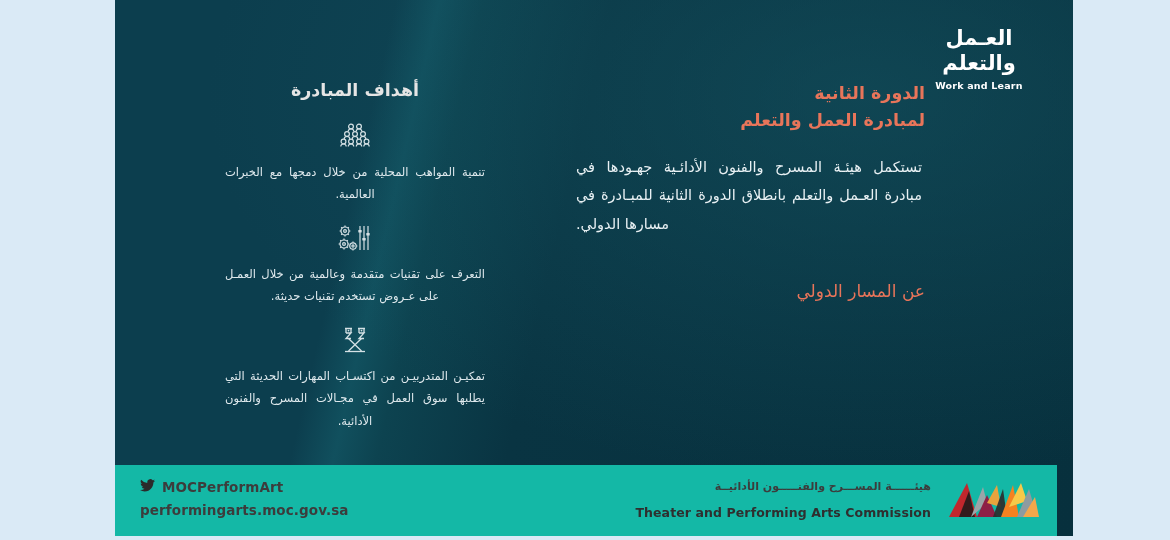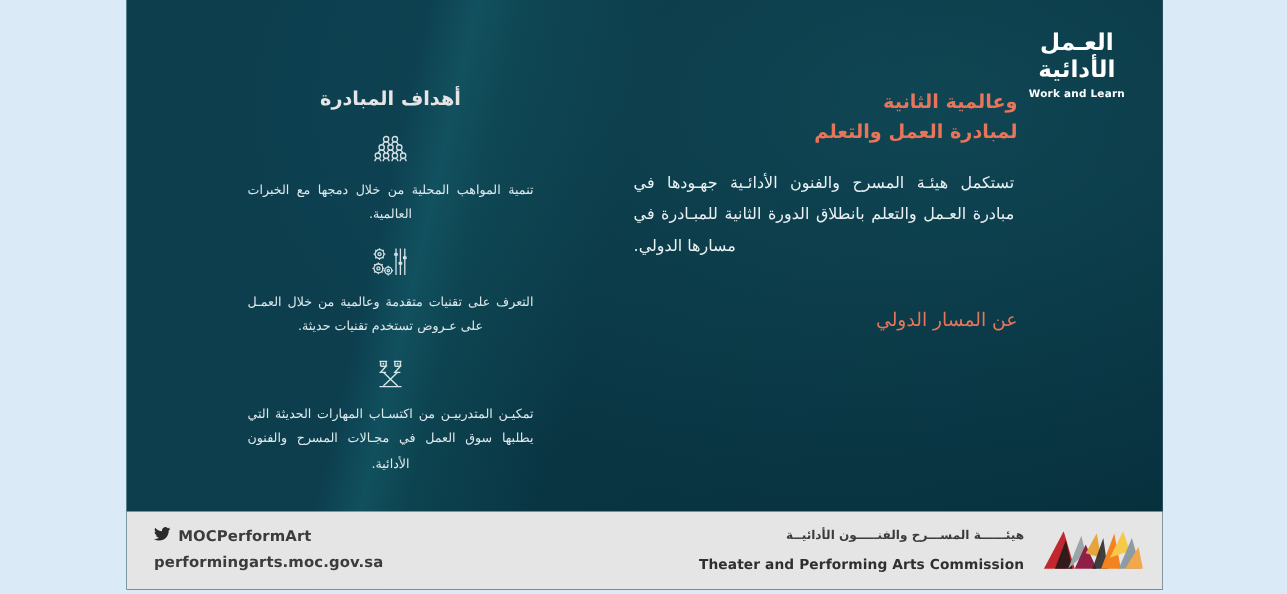--- a/index.html
+++ b/index.html
@@ -9,20 +9,21 @@
     font-family:"DejaVu Sans","Liberation Sans",sans-serif;
     overflow:hidden;
   }
   .stage{position:relative;width:1170px;height:540px;}
 
   
   .card{
     position:absolute;left:115px;top:0;width:942px;height:536px;
     background:#0a3544;
     overflow:hidden;
+    padding-left:16px;
   }
   .card-bg{
     position:absolute;inset:0;
     background:
       linear-gradient(103deg,
         #0c3e4e 0%,
         #0c3e4e 26%,
         #11505e 30%,
         #0d4350 34%,
         #093442 46%,
@@ -87,21 +88,21 @@
   }
   .goal .txt{
     color:#dfe9ed;font-size:11.5px;line-height:1.95;
     text-align:justify;text-align-last:center;
     font-weight:500;
   }
 
   
   .footer{
     position:absolute;left:0;top:465px;width:942px;height:71px;
-    background:#e5e5e5;
+    background:#14b8a6;
   }
   .f-left{
     position:absolute;left:25px;top:14px;
   }
   .f-handle{
     display:flex;align-items:center;gap:7px;
     color:#3c3c3c;font-size:13.5px;font-weight:bold;
     letter-spacing:.1px;
   }
   .f-url{
@@ -128,28 +129,28 @@
 <div class="stage">
 
   <div class="card">
     <div class="card-bg"></div>
 
     <div class="dark">
 
       <div class="brand">
         <div class="ar">
           <div>العـمل</div>
-          <div>الأدائية</div>
+          <div>والتعلم</div>
         </div>
         <div class="en">Work and Learn</div>
       </div>
 
       <div class="col-right">
         <h1 class="h-main">
-          <span>وعالمية الثانية</span><br>
+          <span>الدورة الثانية</span><br>
           <span>لمبادرة العمل والتعلم</span>
         </h1>
         <p class="p-main">تستكمل هيئـة المسرح والفنون الأدائـية جهـودها في مبادرة العـمل والتعلم بانطلاق الدورة الثانية للمبـادرة في مسارها الدولي.</p>
         <h2 class="h-sec">عن المسار الدولي</h2>
       </div>
 
       <div class="col-left">
         <h2 class="h-goals">أهداف المبادرة</h2>
 
         <div class="goal">

